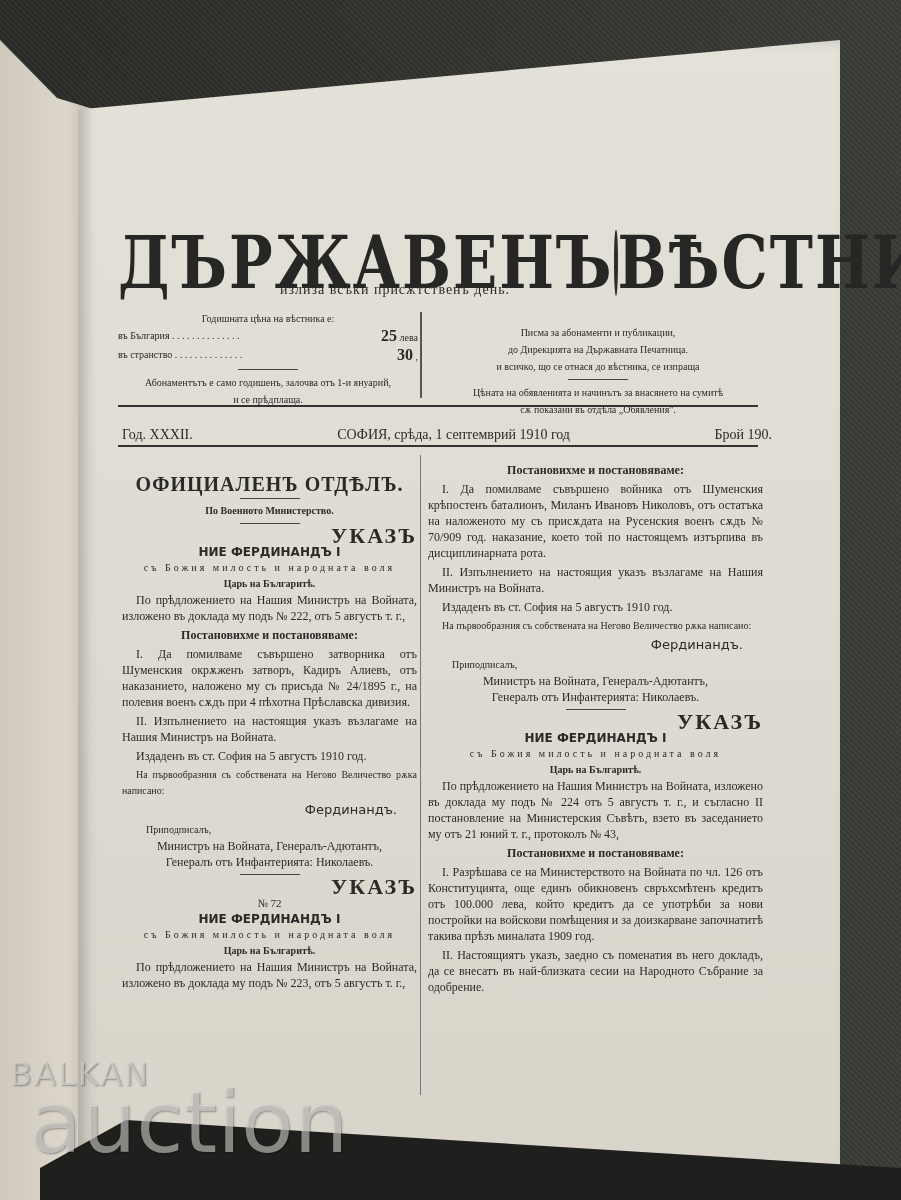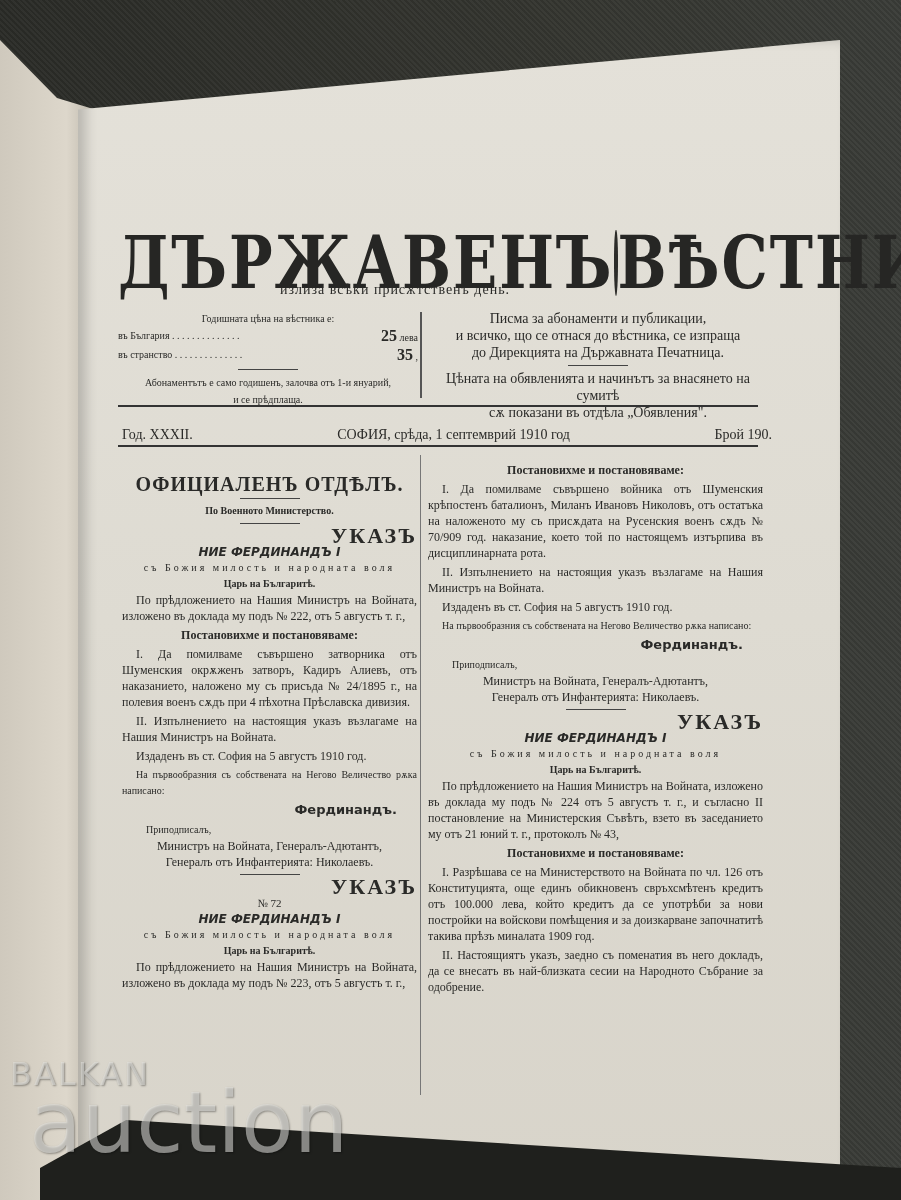--- a/index.html
+++ b/index.html
@@ -48,40 +48,40 @@
     .tagline {
       position: absolute; left: 280px; top: 282px; font-size: 14px; letter-spacing: 1px;
     }
     .info-left {
       position: absolute; left: 118px; top: 310px; width: 300px; font-size: 10px; line-height: 17px;
     }
     .info-left .center { text-align: center; }
     .info-left .row { display: flex; justify-content: space-between; }
     .info-left .row .price { font-size: 16px; font-weight: bold; }
     .info-right {
-      position: absolute; left: 428px; top: 310px; width: 340px; font-size: 14px; line-height: 17px; text-align: center;
+      position: absolute; left: 428px; top: 324px; width: 340px; font-size: 10px; line-height: 17px; text-align: center;
     }
     .vdiv { position: absolute; left: 420px; top: 312px; width: 2px; height: 86px; background: #555; }
     .rule { position: absolute; height: 2px; background: #333; }
     .short-rule { width: 60px; height: 1px; background: #444; margin: 4px auto; }
 
     .dateline {
       position: absolute; left: 122px; top: 427px; width: 650px; font-size: 14px;
       display: flex; justify-content: space-between;
     }
 
     .col { position: absolute; font-size: 12px; line-height: 16px; text-align: justify; }
     .col p { margin: 0 0 3px 0; text-indent: 14px; }
     .col .c { text-align: center; text-indent: 0; }
     .col .h1 { font-size: 20px; font-weight: bold; letter-spacing: 1px; text-align: center; margin: 6px 0; }
     .col .h2 { font-size: 22px; font-weight: bold; letter-spacing: 2px; text-align: right; margin: 4px 0 0 0; }
     .col .num { font-size: 11px; text-align: center; }
-    .col .bold { font-weight: bold; text-align: center; font-family: "DejaVu Sans", sans-serif; font-size: 12px; font-style: italic; }
+    .col .bold { font-weight: bold; text-align: center; font-family: "DejaVu Sans", sans-serif; font-size: 12px; }
     .col .spaced { font-size: 10px; letter-spacing: 3px; text-align: center; }
-    .col .sig { text-align: right; font-weight: bold; font-family: "DejaVu Sans", sans-serif; font-size: 13px; margin: 1px 20px 4px 0; }
+    .col .sig { text-align: right; font-weight: normal; font-family: "DejaVu Sans", sans-serif; font-size: 13px; margin: 1px 20px 4px 0; }
     .col .small { font-size: 10px; }
     .col-left { left: 122px; top: 470px; width: 295px; }
     .col-right { left: 428px; top: 462px; width: 335px; }
     .col-divider { position: absolute; left: 420px; top: 455px; width: 1px; height: 640px; background: #777; }
 
     .watermark {
       position: absolute; left: 10px; top: 1055px; color: rgba(230,230,225,0.55);
       font-family: "DejaVu Sans", sans-serif; font-weight: normal;
       text-shadow: 1px 1px 2px rgba(0,0,0,0.35);
     }
@@ -106,33 +106,33 @@
   <div class="tagline">излиза всѣки присѫтственъ день.</div>
 
   <div class="info-left">
     <div class="center">Годишната цѣна на вѣстника е:</div>
     <div class="row">
       <span>въ България . . . . . . . . . . . . . .</span>
       <span><span class="price">25</span> <span>лева</span></span>
     </div>
     <div class="row">
       <span>въ странство . . . . . . . . . . . . . .</span>
-      <span><span class="price">35</span> <span>,</span></span>
+      <span><span class="price">30</span> <span>,</span></span>
     </div>
     <div class="short-rule"></div>
     <div class="center">Абонаментътъ е само годишенъ, залочва отъ 1-и януарий,</div>
     <div class="center">и се прѣдплаща.</div>
   </div>
 
   <div class="vdiv"></div>
 
   <div class="info-right">
     <div>Писма за абонаменти и публикации,</div>
+    <div>до Дирекцията на Държавната Печатница.</div>
     <div>и всичко, що се отнася до вѣстника, се изпраща</div>
-    <div>до Дирекцията на Държавната Печатница.</div>
     <div class="short-rule"></div>
     <div>Цѣната на обявленията и начинътъ за внасянето на сумитѣ</div>
     <div>сѫ показани въ отдѣла „Обявления".</div>
   </div>
 
   <div class="rule" style="left:118px; top:405px; width:640px;"></div>
   <div class="dateline">
     <span>Год. XXXII.</span>
     <span>СОФИЯ, срѣда, 1 септемврий 1910 год</span>
     <span>Брой 190.</span>

